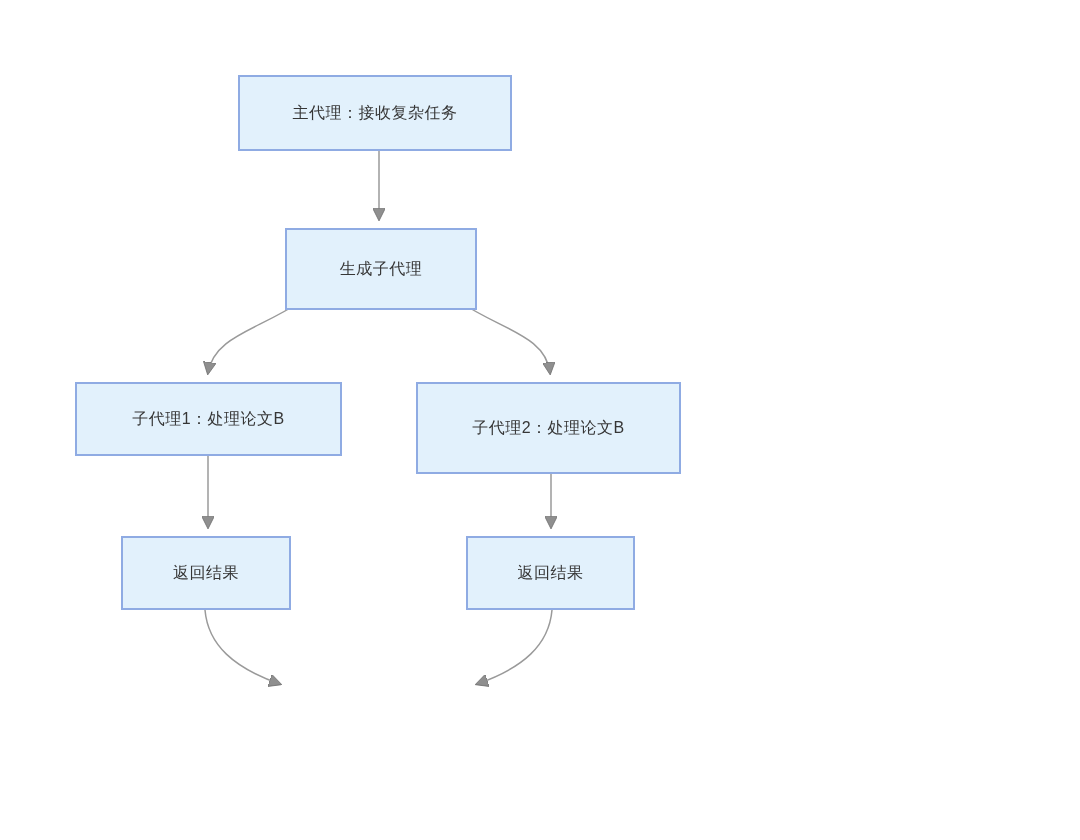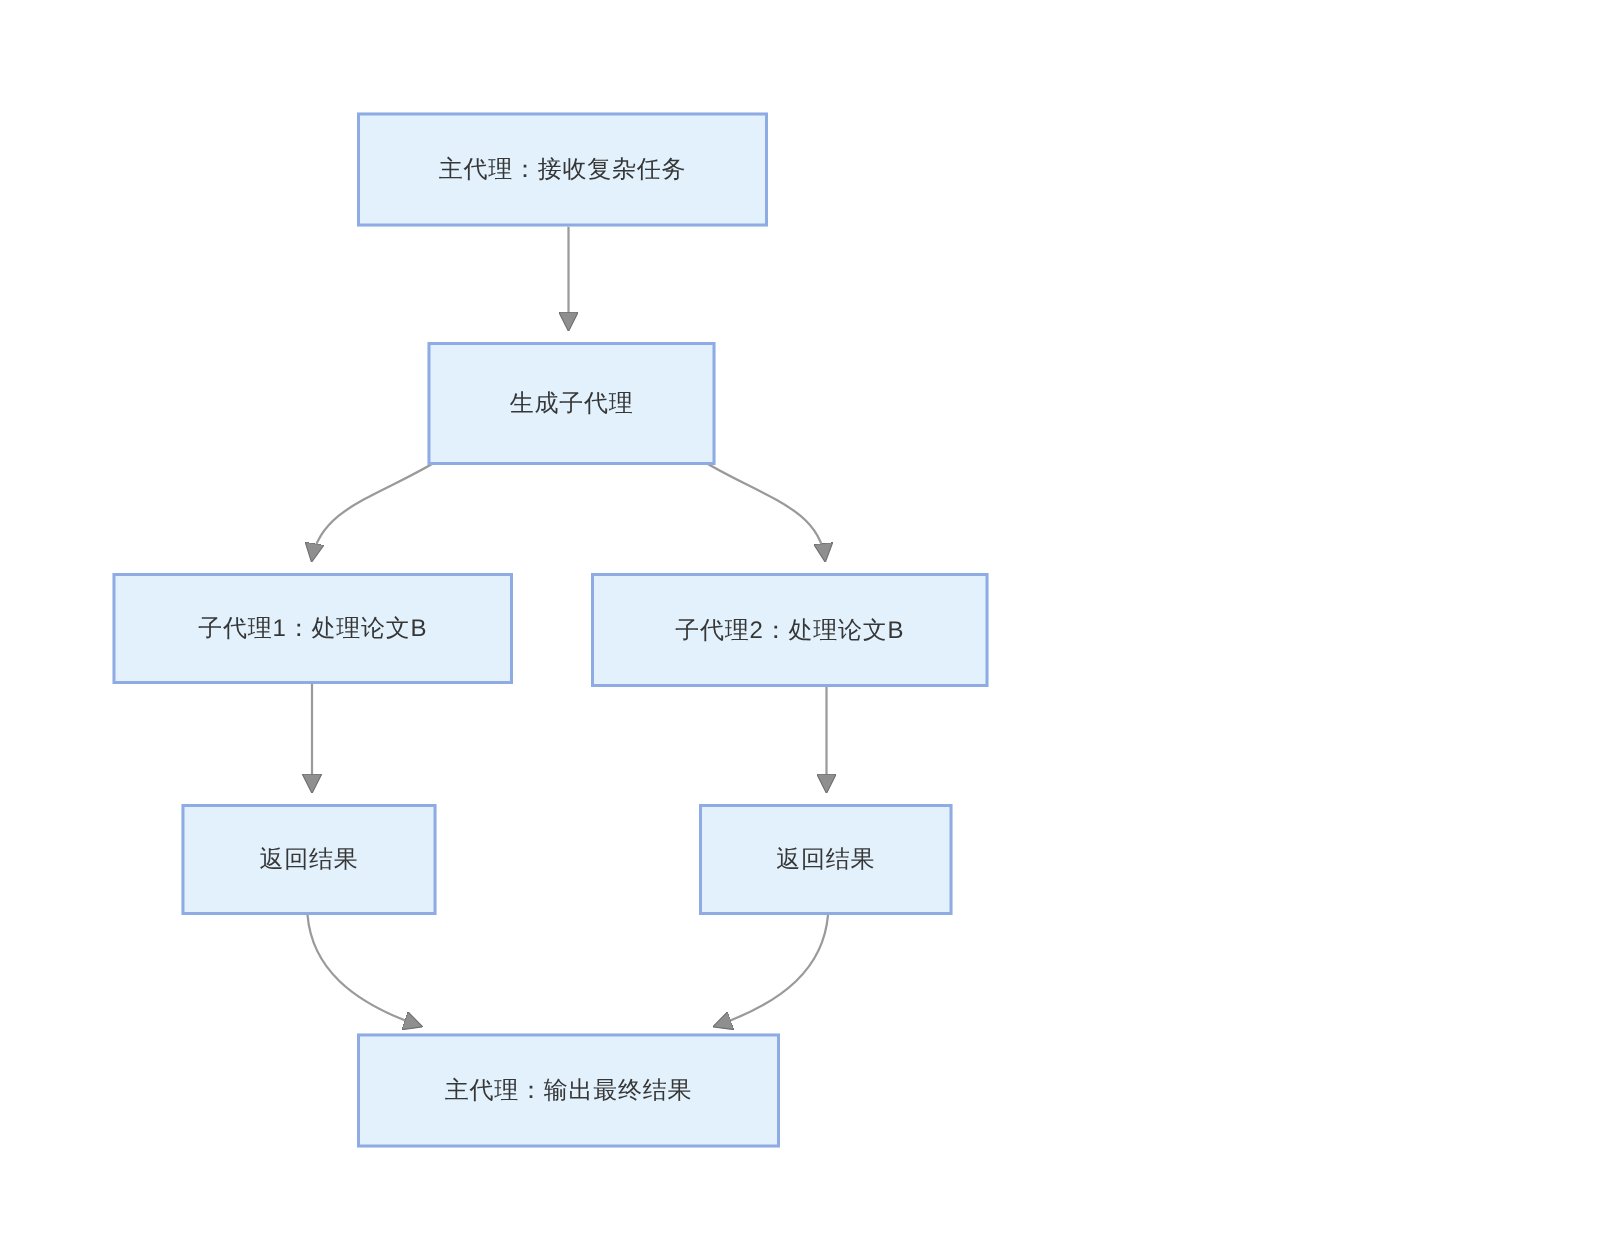--- a/index.html
+++ b/index.html
@@ -37,21 +37,21 @@
     font-size: 16px;
     letter-spacing: 0.5px;
     text-align: left;
     white-space: nowrap;
   }
   
   .n-main-task   { left: 238px; top:  75px; width: 274px; height: 76px; }
   .n-note        { left: 598px; top:  72px; width: 410px; height: 80px; }
   .n-spawn       { left: 285px; top: 228px; width: 192px; height: 82px; }
   .n-sub1        { left:  75px; top: 382px; width: 267px; height: 74px; }
-  .n-sub2        { left: 394px; top: 382px; width: 265px; height: 76px; }
+  .n-sub2        { left: 416px; top: 382px; width: 265px; height: 92px; }
   .n-result1     { left: 121px; top: 536px; width: 170px; height: 74px; }
   .n-result2     { left: 466px; top: 536px; width: 169px; height: 74px; }
   .n-final       { left: 238px; top: 689px; width: 282px; height: 76px; }
 </style>
 </head>
 <body>
 
 <div class="canvas">
 
   <svg class="edges" width="1080" height="840" viewBox="0 0 1080 840" xmlns="http://www.w3.org/2000/svg">
@@ -89,17 +89,14 @@
   </div>
 
   <div class="node n-result1">
     <span>返回结果</span>
   </div>
 
   <div class="node n-result2">
     <span>返回结果</span>
   </div>
 
-  <div class="node n-final">
-    <span>主代理：输出最终结果</span>
-  </div>
 
 </div>
 
 </body></html>

